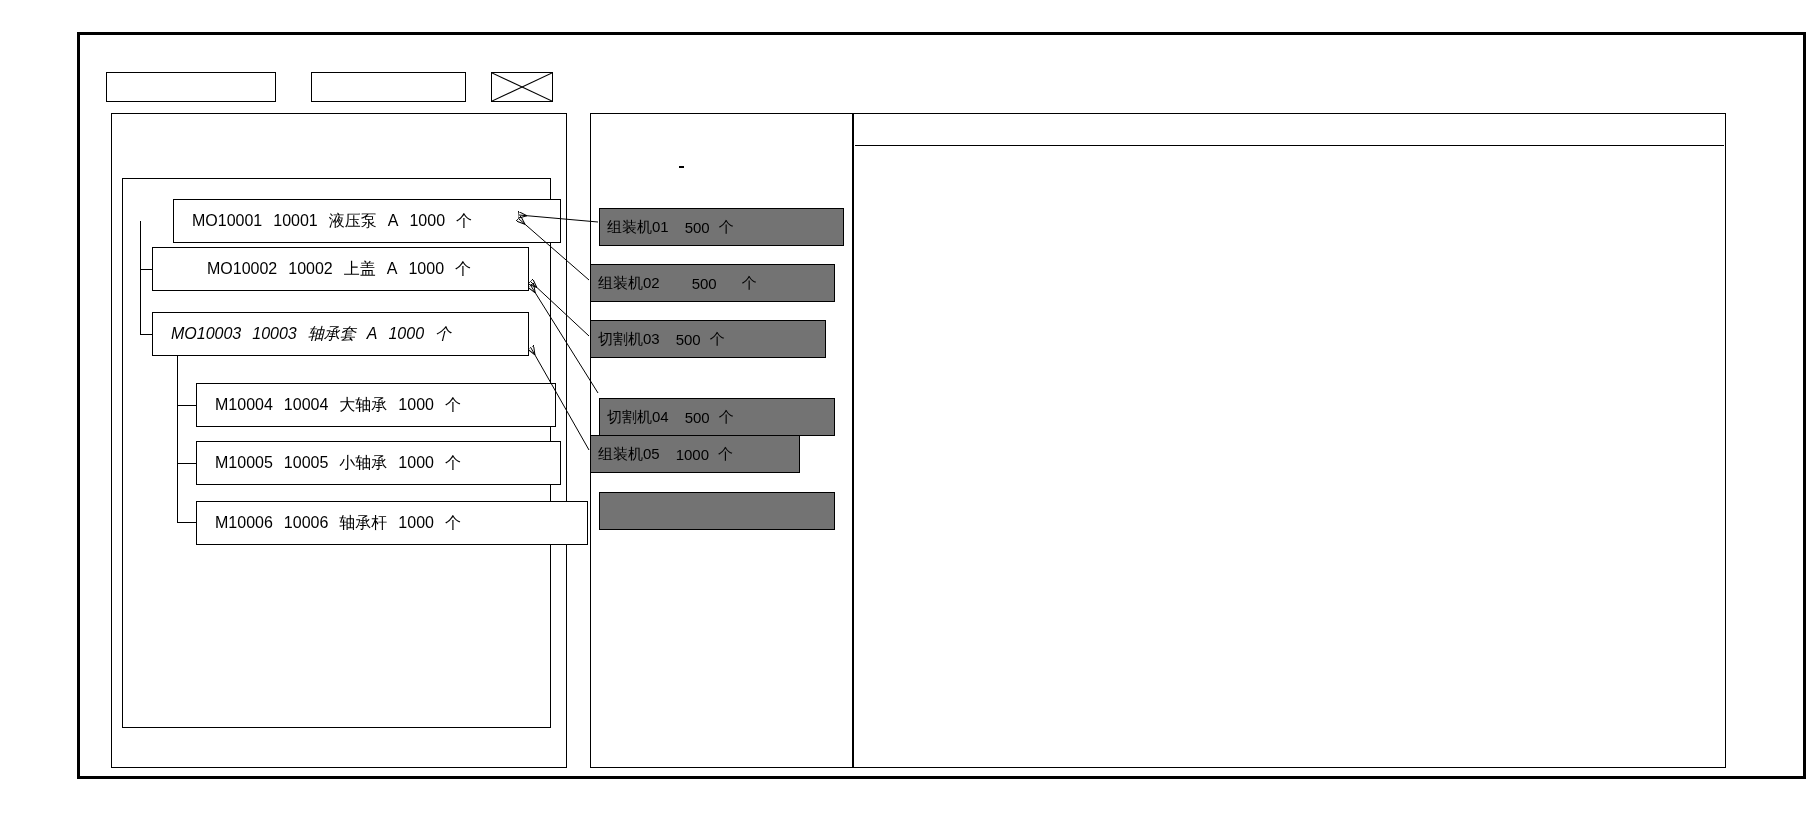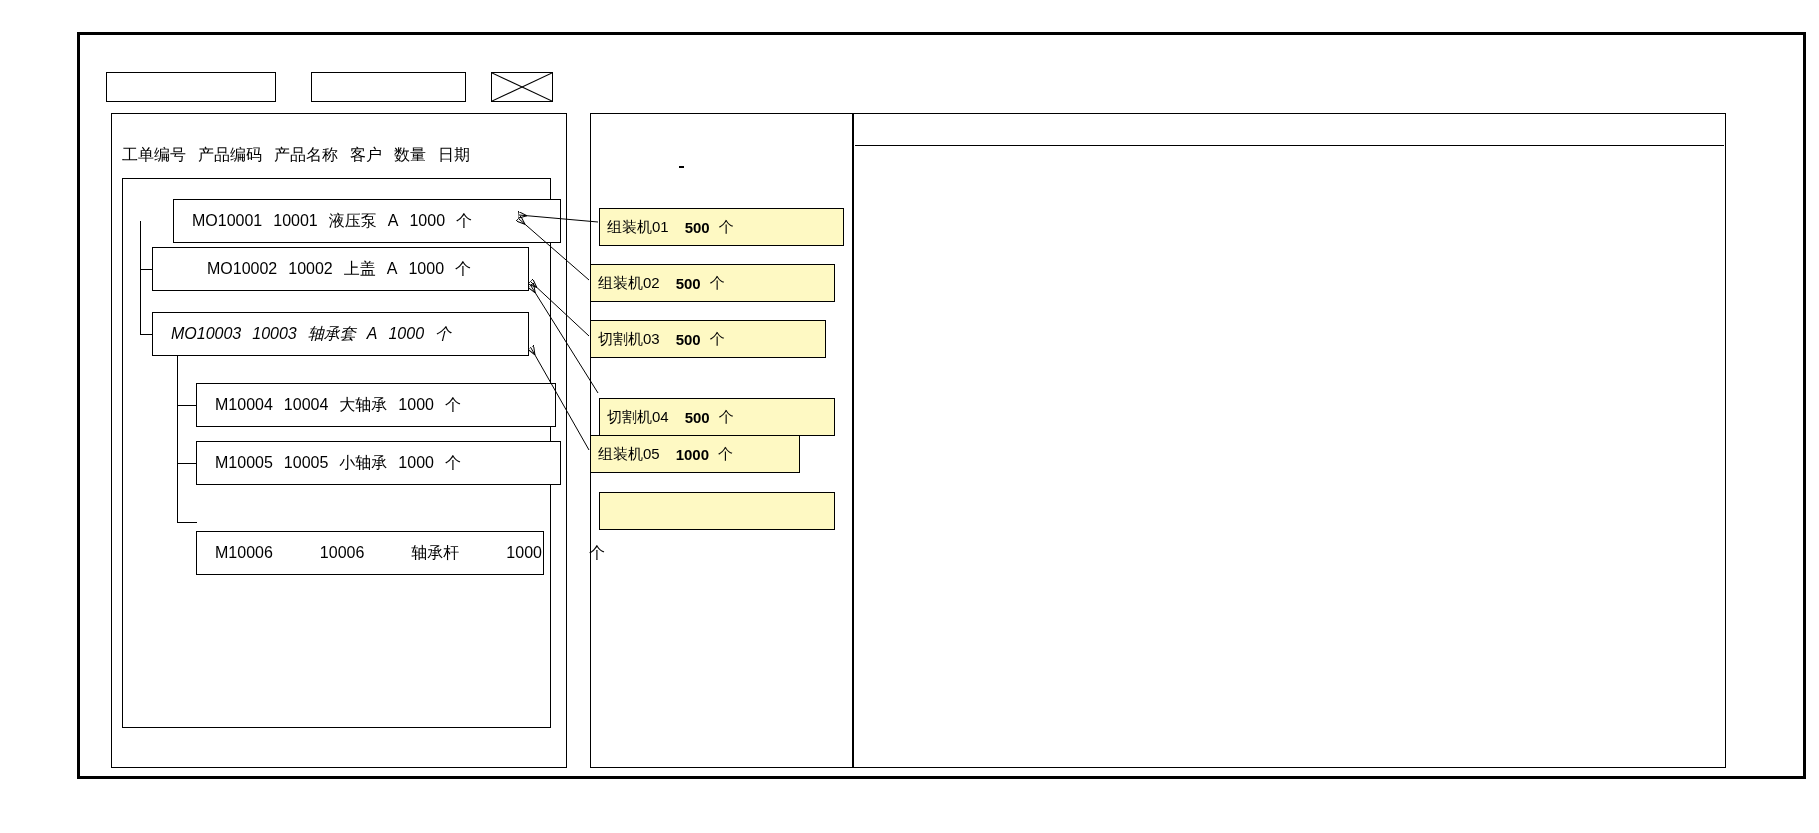--- a/index.html
+++ b/index.html
@@ -118,52 +118,52 @@
     white-space: nowrap;
     height: 44px;
   }
   .tree-row .cell { display: inline-block; }
 
   .tree-row-0 { left: 129px; top: 199px; width: 388px; margin-left: 44px; }
   .tree-row-1 { left: 152px; top: 247px; width: 377px; padding-left: 36px; }
   .tree-row-2 { left: 152px; top: 312px; width: 377px; font-style: italic; }
   .tree-row-3 { left: 196px; top: 383px; width: 360px; }
   .tree-row-4 { left: 196px; top: 441px; width: 365px; }
-  .tree-row-5 { left: 196px; top: 531px; width: 348px; gap: 36px; }
+  .tree-row-5 { left: 196px; top: 501px; width: 392px; }
 
   .tree-row .cell + .cell { margin-left: 11px; }
   .tree-row .pad { padding-left: 18px; }
 
   
   .connector {
     position: absolute;
     background: #000000;
   }
   .conn-v { width: 1px; }
   .conn-h { height: 1px; }
 
   
   .machine-row {
     position: absolute;
     border: 1px solid #000000;
     box-sizing: border-box;
-    background: #fef9c3;
+    background: #737373;
     display: flex;
     align-items: center;
     font-size: 15px;
     white-space: nowrap;
     height: 38px;
     padding-left: 7px;
   }
   .machine-row .m-name { display: inline-block; }
-  .machine-row .m-qty  { display: inline-block; margin-left: 16px; font-weight: bold; }
+  .machine-row .m-qty  { display: inline-block; margin-left: 16px; }
   .machine-row .m-unit { display: inline-block; margin-left: 9px; }
 
   .machine-row-0 { left: 599px; top: 208px; width: 245px; }
-  .machine-row-1 { left: 590px; top: 264px; width: 245px; }
+  .machine-row-1 { left: 590px; top: 264px; width: 245px; gap: 16px; }
   .machine-row-2 { left: 590px; top: 320px; width: 236px; }
   .machine-row-3 { left: 599px; top: 378px; width: 236px; margin-top: 20px; }
   .machine-row-4 { left: 590px; top: 435px; width: 210px; }
   .machine-row-5 { left: 599px; top: 492px; width: 236px; }
 
   
   .link-overlay {
     position: absolute;
     left: 0;
     top: 0;
@@ -193,28 +193,20 @@
   <div class="panel panel-left"></div>
 
   <div class="panel panel-middle"></div>
 
   <div class="panel panel-right">
     <div class="panel-right-divider"></div>
   </div>
 
   <div class="middle-dot"></div>
 
-  <div class="column-headers">
-    <span class="col">工单编号</span>
-    <span class="col">产品编码</span>
-    <span class="col">产品名称</span>
-    <span class="col">客户</span>
-    <span class="col">数量</span>
-    <span class="col">日期</span>
-  </div>
 
   <div class="tree-container"></div>
 
   <div class="connector conn-v" style="left:140px; top:221px; height:49px;"></div>
   <div class="connector conn-h" style="left:140px; top:269px; width:13px;"></div>
 
   <div class="connector conn-v" style="left:140px; top:269px; height:66px;"></div>
   <div class="connector conn-h" style="left:140px; top:334px; width:13px;"></div>
 
   <div class="connector conn-v" style="left:177px; top:334px; height:72px;"></div>

